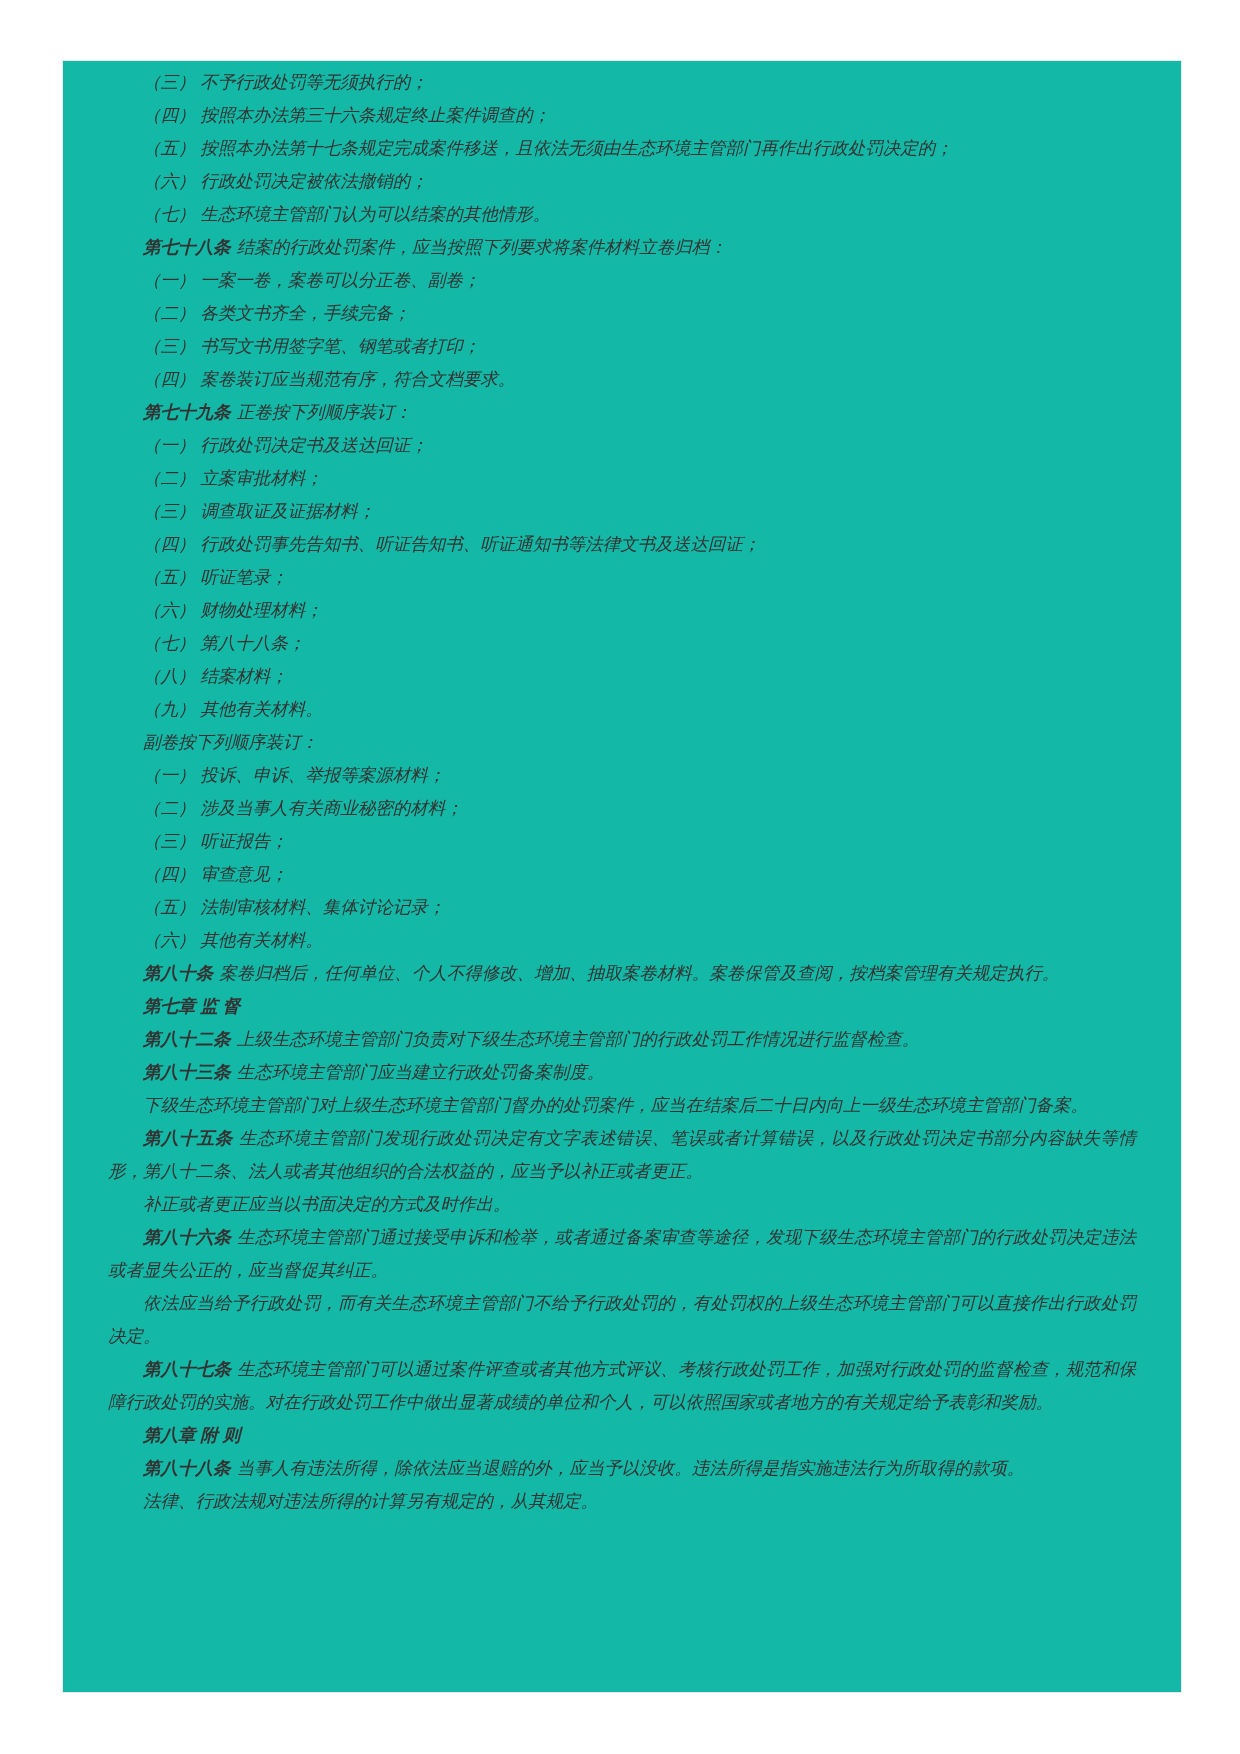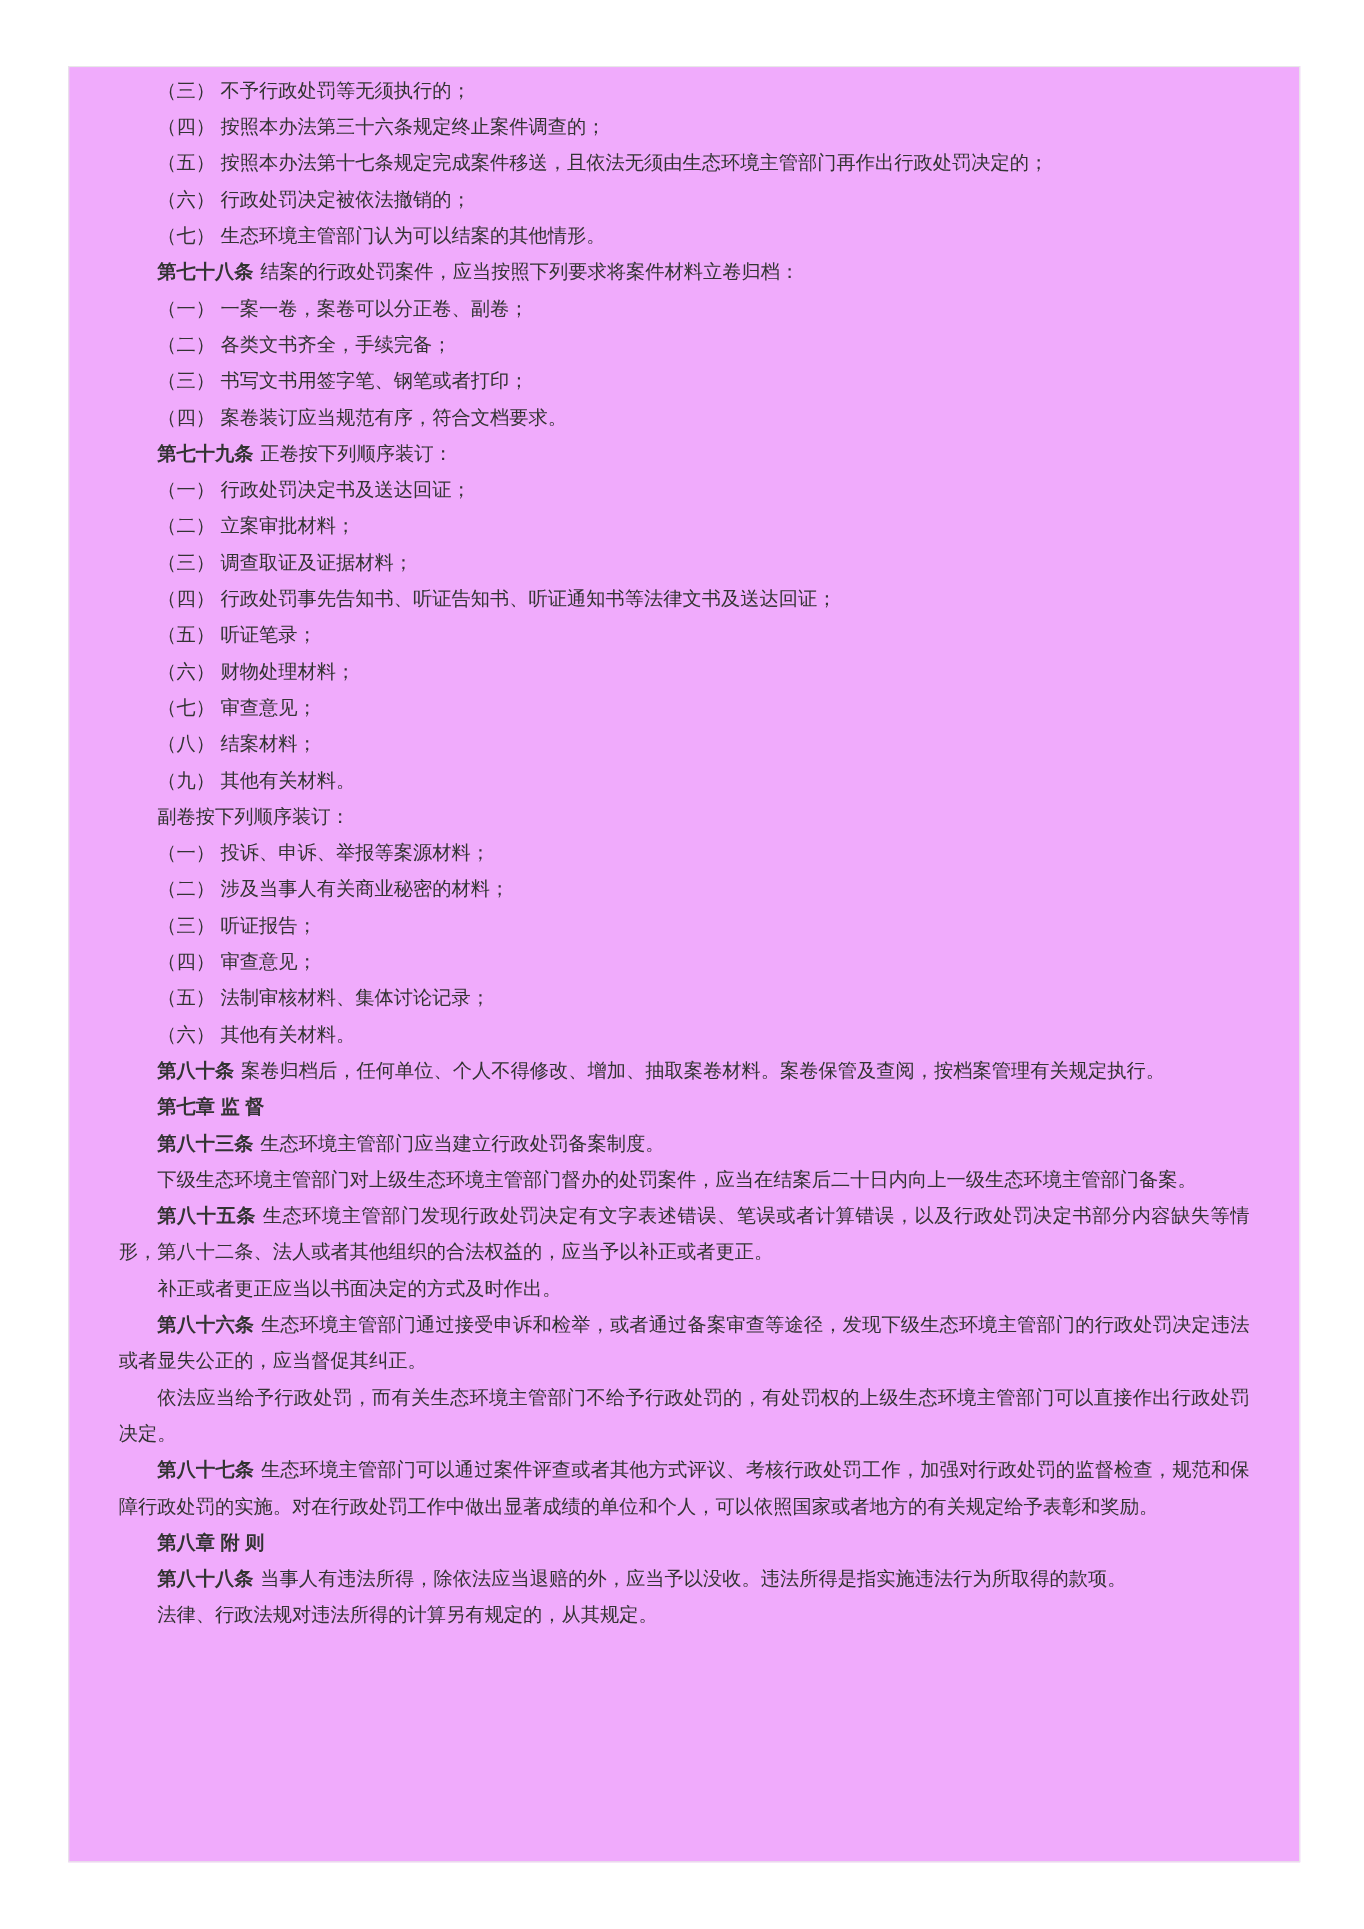--- a/index.html
+++ b/index.html
@@ -41,51 +41,52 @@
     font-weight: bold;
   }
   .article-label {
     font-weight: bold;
     margin-right: 0.35em;
   }
 </style>
 </head>
 <body>
 
-<div class="page" style="border-color: rgb(232, 232, 232); background: #f0abfc;">
+<div class="page" style="border-color: rgb(232, 232, 232); background: #14b8a6; font-style: italic;">
   <div class="doc-body" style="color: rgb(51, 51, 51);">
       <p class="para item">（三） 不予行政处罚等无须执行的；</p>
       <p class="para item">（四） 按照本办法第三十六条规定终止案件调查的；</p>
       <p class="para item">（五） 按照本办法第十七条规定完成案件移送，且依法无须由生态环境主管部门再作出行政处罚决定的；</p>
       <p class="para item">（六） 行政处罚决定被依法撤销的；</p>
       <p class="para item">（七） 生态环境主管部门认为可以结案的其他情形。</p>
       <p class="para article"><span class="article-label">第七十八条</span><span>结案的行政处罚案件，应当按照下列要求将案件材料立卷归档：</span></p>
       <p class="para item">（一） 一案一卷，案卷可以分正卷、副卷；</p>
       <p class="para item">（二） 各类文书齐全，手续完备；</p>
       <p class="para item">（三） 书写文书用签字笔、钢笔或者打印；</p>
       <p class="para item">（四） 案卷装订应当规范有序，符合文档要求。</p>
       <p class="para article"><span class="article-label">第七十九条</span><span>正卷按下列顺序装订：</span></p>
       <p class="para item">（一） 行政处罚决定书及送达回证；</p>
       <p class="para item">（二） 立案审批材料；</p>
       <p class="para item">（三） 调查取证及证据材料；</p>
       <p class="para item">（四） 行政处罚事先告知书、听证告知书、听证通知书等法律文书及送达回证；</p>
       <p class="para item">（五） 听证笔录；</p>
       <p class="para item">（六） 财物处理材料；</p>
-      <p class="para item">（七） 审查意见；</p>
+      <p class="para item">（七） 第八十八条；</p>
       <p class="para item">（八） 结案材料；</p>
       <p class="para item">（九） 其他有关材料。</p>
       <p class="para">副卷按下列顺序装订：</p>
       <p class="para item">（一） 投诉、申诉、举报等案源材料；</p>
       <p class="para item">（二） 涉及当事人有关商业秘密的材料；</p>
       <p class="para item">（三） 听证报告；</p>
       <p class="para item">（四） 审查意见；</p>
       <p class="para item">（五） 法制审核材料、集体讨论记录；</p>
       <p class="para item">（六） 其他有关材料。</p>
       <p class="para article"><span class="article-label">第八十条</span><span>案卷归档后，任何单位、个人不得修改、增加、抽取案卷材料。案卷保管及查阅，按档案管理有关规定执行。</span></p>
       <p class="para chapter">第七章 监 督</p>
+      <p class="para article"><span class="article-label">第八十二条</span><span>上级生态环境主管部门负责对下级生态环境主管部门的行政处罚工作情况进行监督检查。</span></p>
       <p class="para article"><span class="article-label">第八十三条</span><span>生态环境主管部门应当建立行政处罚备案制度。</span></p>
       <p class="para">下级生态环境主管部门对上级生态环境主管部门督办的处罚案件，应当在结案后二十日内向上一级生态环境主管部门备案。</p>
       <p class="para article"><span class="article-label">第八十五条</span><span>生态环境主管部门发现行政处罚决定有文字表述错误、笔误或者计算错误，以及行政处罚决定书部分内容缺失等情形，第八十二条、法人或者其他组织的合法权益的，应当予以补正或者更正。</span></p>
       <p class="para">补正或者更正应当以书面决定的方式及时作出。</p>
       <p class="para article"><span class="article-label">第八十六条</span><span>生态环境主管部门通过接受申诉和检举，或者通过备案审查等途径，发现下级生态环境主管部门的行政处罚决定违法或者显失公正的，应当督促其纠正。</span></p>
       <p class="para">依法应当给予行政处罚，而有关生态环境主管部门不给予行政处罚的，有处罚权的上级生态环境主管部门可以直接作出行政处罚决定。</p>
       <p class="para article"><span class="article-label">第八十七条</span><span>生态环境主管部门可以通过案件评查或者其他方式评议、考核行政处罚工作，加强对行政处罚的监督检查，规范和保障行政处罚的实施。对在行政处罚工作中做出显著成绩的单位和个人，可以依照国家或者地方的有关规定给予表彰和奖励。</span></p>
       <p class="para chapter">第八章 附 则</p>
       <p class="para article"><span class="article-label">第八十八条</span><span>当事人有违法所得，除依法应当退赔的外，应当予以没收。违法所得是指实施违法行为所取得的款项。</span></p>
       <p class="para">法律、行政法规对违法所得的计算另有规定的，从其规定。</p>

